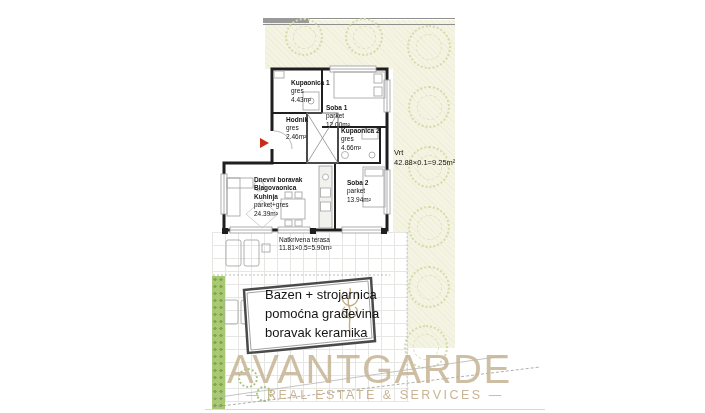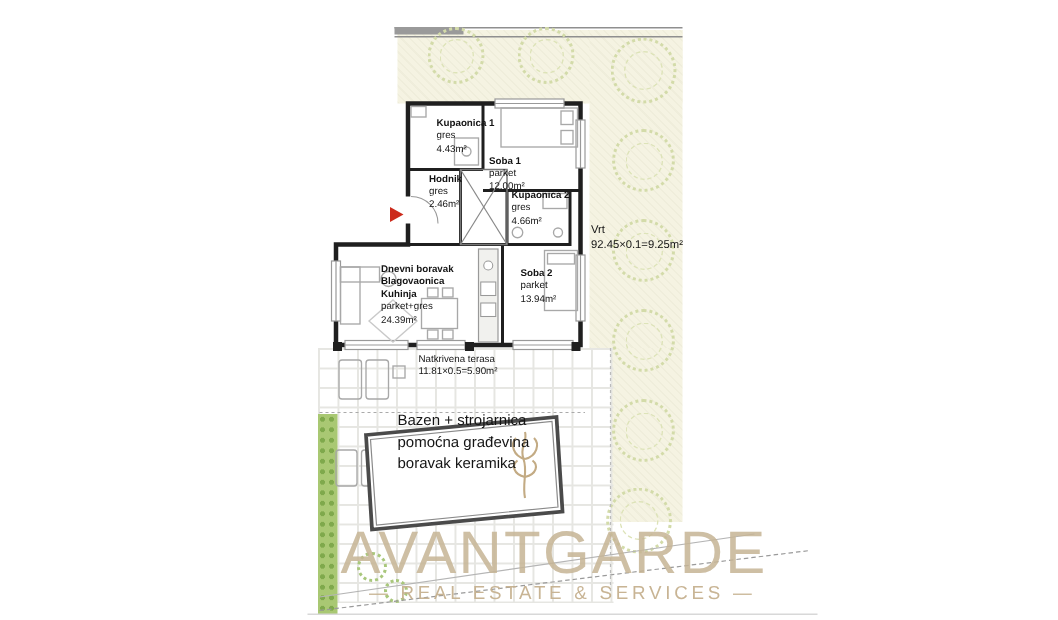--- a/index.html
+++ b/index.html
@@ -47,21 +47,21 @@
   .rlbl .nm{font-weight:bold;display:block;}
   .rlbl .dt{display:block;}
   #lbl-kup1{left:291px;top:79px;}
   #lbl-soba1{left:326px;top:104px;}
   #lbl-hodnik{left:286px;top:116px;}
   #lbl-kup2{left:341px;top:127px;}
   #lbl-dnevni{left:254px;top:176px;}
   #lbl-soba2{left:347px;top:179px;}
   #lbl-vrt{left:394px;top:148px;font-size:7.5px;}
   #lbl-natk{left:279px;top:236px;}
-  #lbl-bazen{left:265px;top:274px;font-size:10px;line-height:1.45;}
+  #lbl-bazen{left:265px;top:286px;font-size:13px;line-height:1.45;}
   #lbl-terasa{left:312px;top:336px;font-size:7.5px;}
 
   
   #brand-name{position:absolute;left:227px;top:347px;z-index:6;font-size:40px;font-weight:400;
     letter-spacing:1.5px;color:rgba(198,180,148,0.85);white-space:nowrap;}
   #brand-tagline{position:absolute;left:246px;top:388px;z-index:6;font-size:12.5px;
     letter-spacing:2.5px;color:rgba(197,176,142,0.95);white-space:nowrap;}
 </style>
 </head>
 <body>
@@ -227,21 +227,21 @@
     <span class="dt">24.39m²</span>
   </div>
   <div class="rlbl" id="lbl-soba2">
     <span class="nm">Soba 2</span>
     <span class="dt">parket</span>
     <span class="dt">13.94m²</span>
   </div>
 
   <div class="rlbl" id="lbl-vrt">
     <span class="dt">Vrt</span>
-    <span class="dt">92.45×0.1=9.25m²</span>
+    <span class="dt">42.88×0.1=9.25m²</span>
   </div>
   <div class="rlbl" id="lbl-natk">
     <span class="dt">Natkrivena terasa</span>
     <span class="dt">11.81×0.5=5.90m²</span>
   </div>
   <div class="rlbl" id="lbl-bazen">
     <span class="dt">Bazen + strojarnica</span>
     <span class="dt">pomoćna građevina</span>
     <span class="dt">boravak keramika</span>
   </div>

